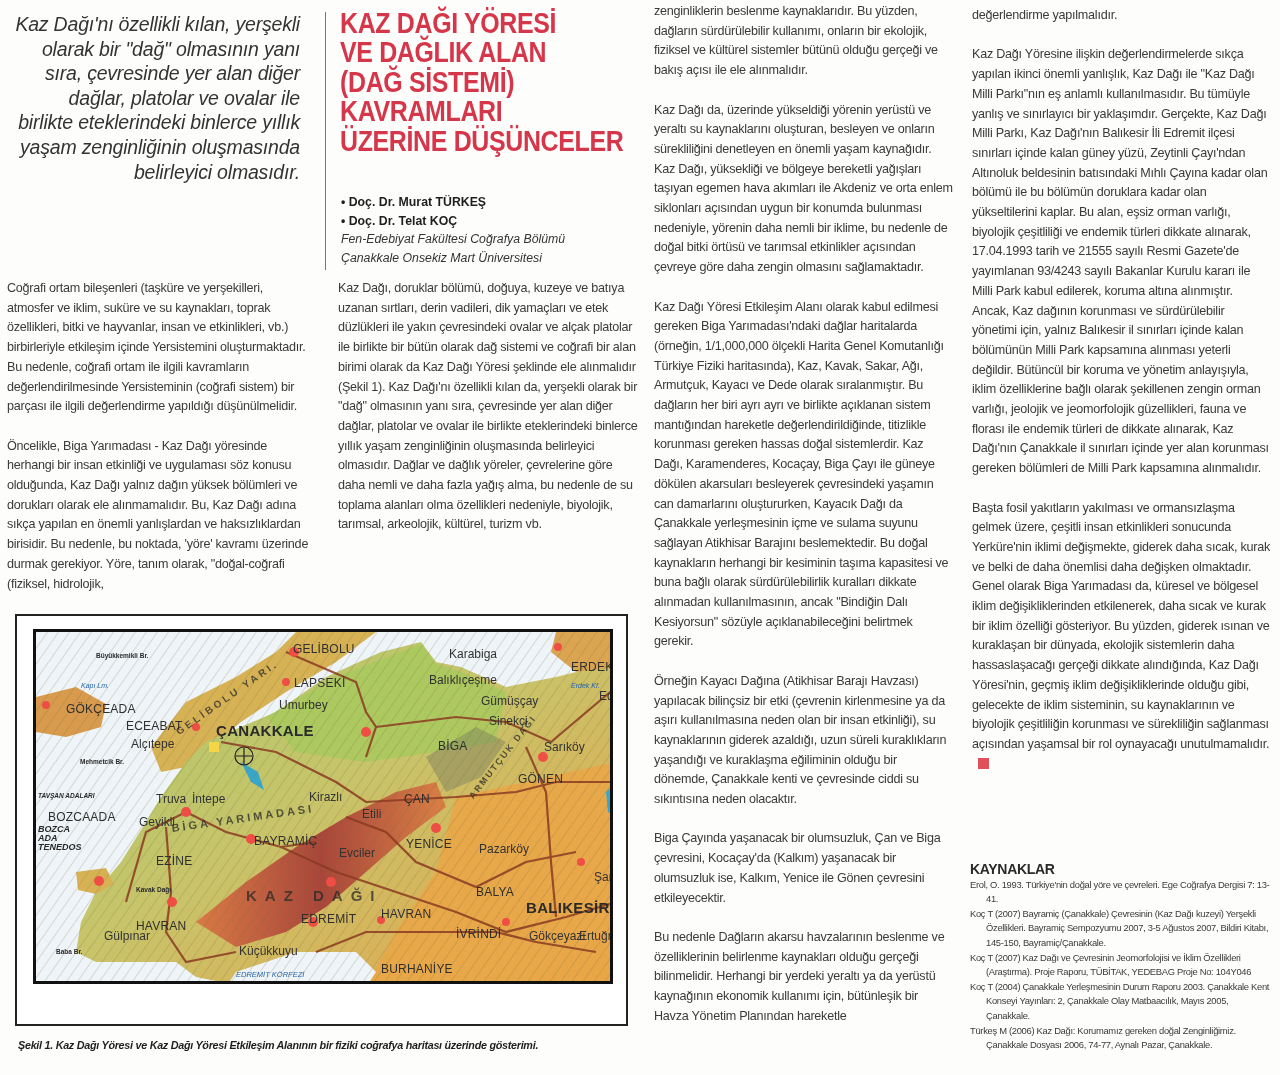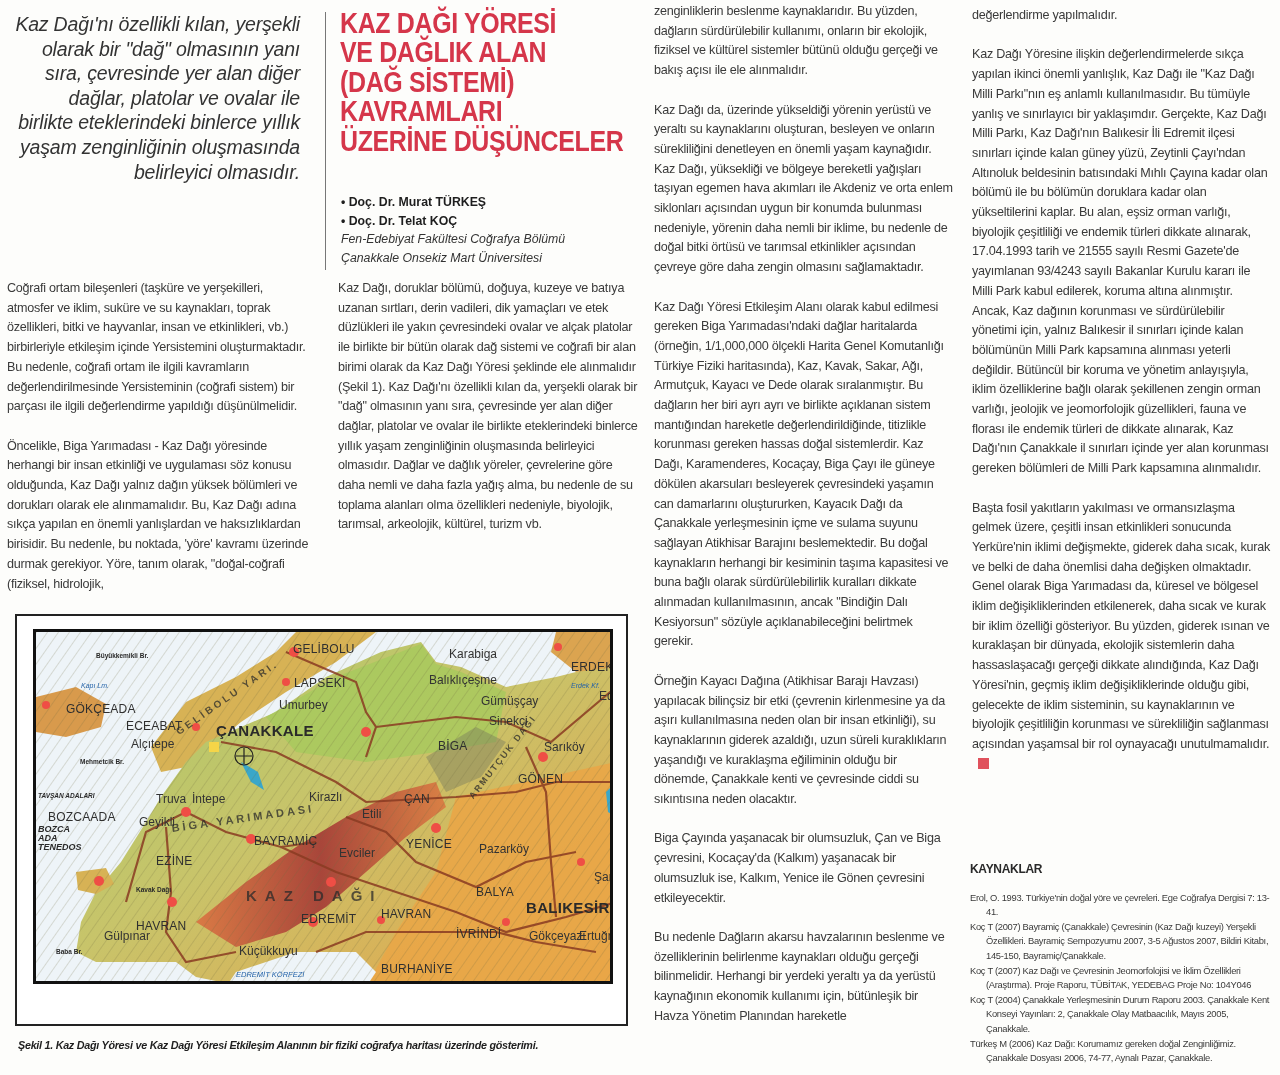--- a/index.html
+++ b/index.html
@@ -32,21 +32,21 @@
   .col { font-size: 12.6px; line-height: 19.7px; color: #3a3a3a; letter-spacing: -0.25px; }
   .col p { margin-bottom: 19.7px; }
   .col1 { left: 7px; top: 279px; width: 302px; }
   .col2 { left: 338px; top: 279px; width: 300px; }
   .col3 { left: 654px; top: 2px; width: 300px; }
   .col4 { left: 972px; top: 6px; width: 300px; }
   .endmark { display: inline-block; width: 11px; height: 11px; background: #e0515c; vertical-align: -1px; margin-left: 6px; }
 
   
   .refs { left: 970px; top: 862px; width: 300px; font-size: 9.4px; line-height: 14.6px; color: #3a3a3a; letter-spacing: -0.3px; }
-  .refs .rtitle { font-weight: bold; font-size: 12px; color: #2a2a2a; margin-bottom: 14px; }
+  .refs .rtitle { font-weight: bold; font-size: 14px; color: #2a2a2a; margin-bottom: 1px; }
   .refs .ref { padding-left: 16px; text-indent: -16px; }
 
   
   .figure { left: 15px; top: 614px; width: 613px; height: 412px; border: 2px solid #222; background: #fff; }
   .map { position: absolute; left: 16px; top: 13px; width: 580px; height: 355px; border: 3px solid #111; overflow: hidden; background: #eef4f8; }
   .map svg { position: absolute; left: 0; top: 0; }
   .maplabel { position: absolute; white-space: nowrap; font-family: "Liberation Sans", sans-serif; }
   .ml-big { font-size: 12px; color: #2f2f2f; font-weight: normal; letter-spacing: 0.2px; }
   .ml-city { font-size: 15px; color: #2a2a2a; font-weight: bold; letter-spacing: 0.3px; }
   .ml-small { font-size: 12px; color: #333; padding-left: 13px; }

